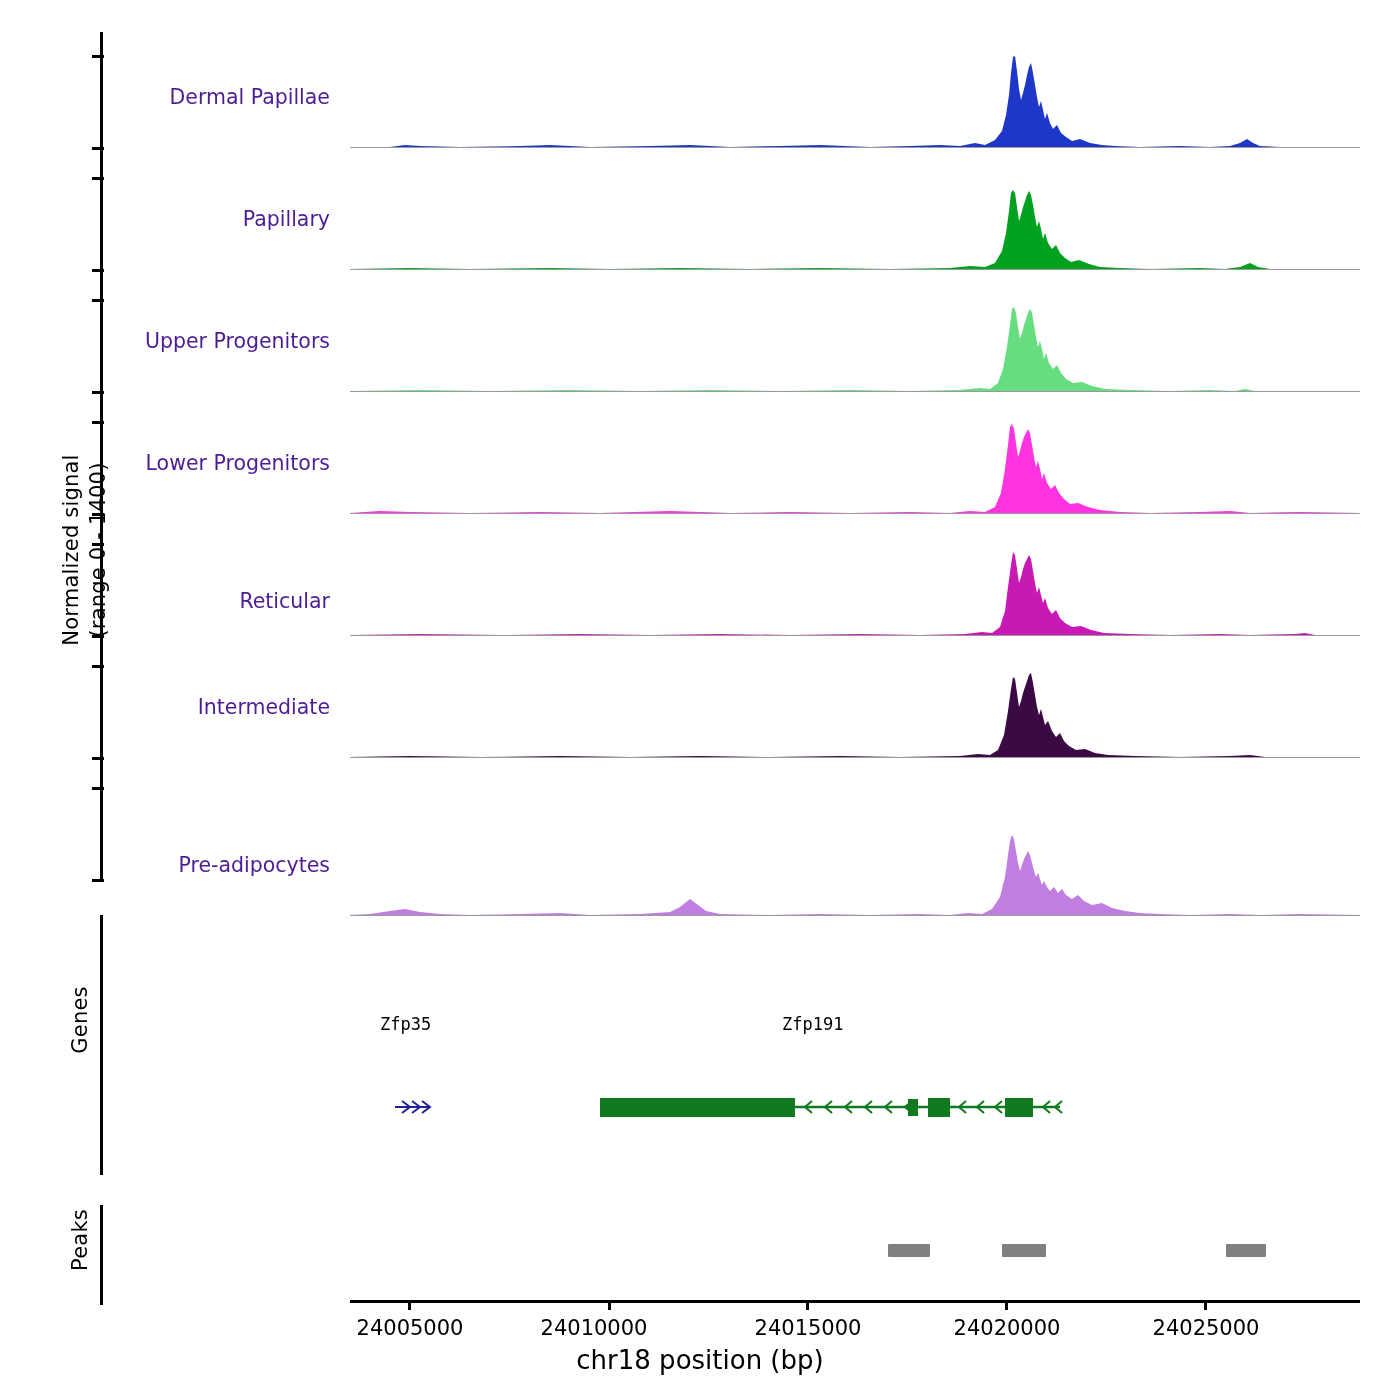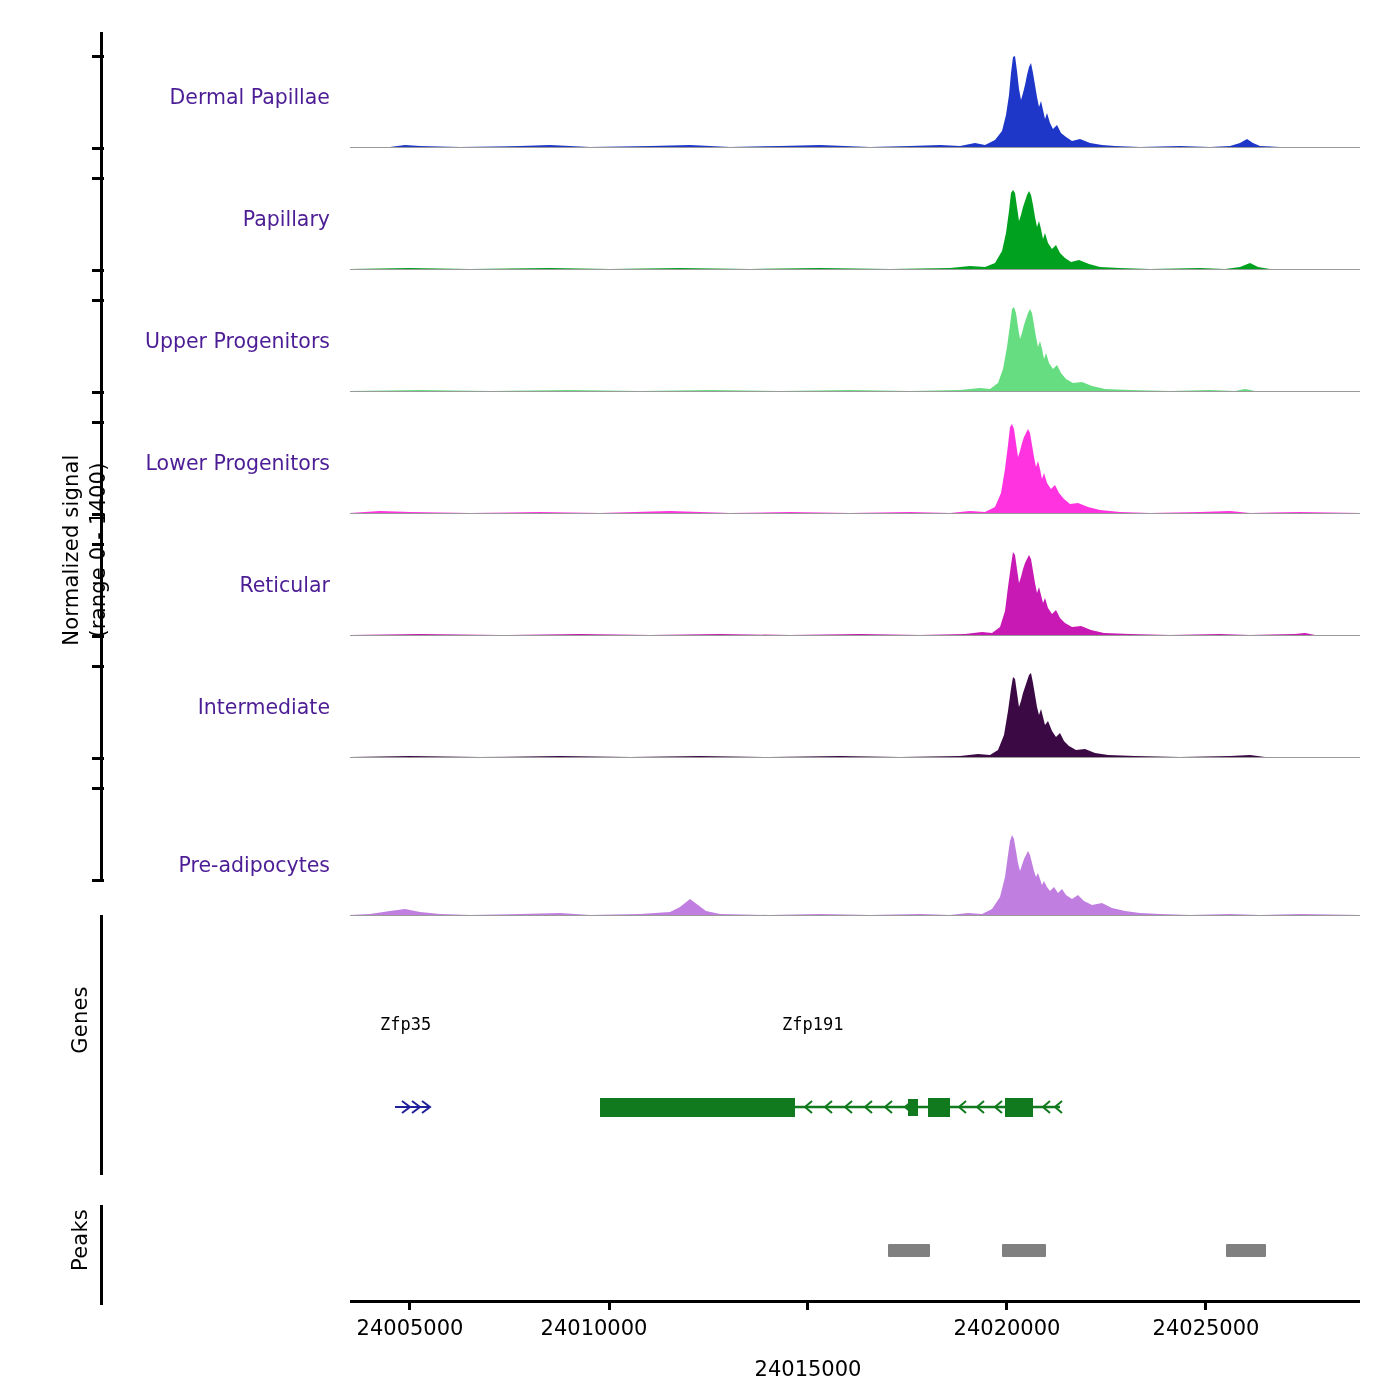--- a/index.html
+++ b/index.html
@@ -192,21 +192,21 @@
 
   <div class="track" style="top:421px; height:92px;">
     <div class="track-label" style="top:30px;">Lower Progenitors</div>
     <svg class="sig-svg" width="1010" height="92" viewBox="0 0 1010 92" preserveAspectRatio="none">
       <path fill="#ff33e0" stroke="none" d="M0,92 L30,90 L60,91 L120,92 L190,91 L250,92 L320,90 L380,92 L440,91 L500,92 L560,91 L600,92 L620,90 L635,91 L645,86 L651,72 L655,48 L658,24 L660,6 L662,3 L664,8 L666,22 L668,36 L670,30 L672,22 L674,16 L676,12 L678,8 L680,12 L682,24 L684,36 L686,46 L688,40 L690,48 L692,58 L694,52 L697,62 L701,68 L705,64 L709,72 L714,78 L720,83 L728,82 L738,86 L750,89 L770,91 L800,92 L850,91 L880,90 L900,92 L950,91 L1010,92 Z"></path>
     </svg>
     <div class="baseline" style="top:92px;"></div>
   </div>
 
   <div class="track" style="top:543px; height:92px;">
-    <div class="track-label" style="top:30px;">Reticular</div>
+    <div class="track-label" style="top:46px;">Reticular</div>
     <svg class="sig-svg" width="1010" height="92" viewBox="0 0 1010 92" preserveAspectRatio="none">
       <path fill="#c819b4" stroke="none" d="M0,92 L70,91 L150,92 L230,91 L300,92 L370,91 L440,92 L510,91 L570,92 L615,91 L632,89 L642,90 L650,84 L655,68 L658,44 L661,22 L663,9 L665,12 L667,26 L669,40 L671,34 L673,26 L675,20 L677,16 L679,12 L681,16 L683,28 L685,40 L687,50 L689,44 L691,52 L693,60 L695,55 L698,65 L702,71 L706,67 L710,75 L715,80 L722,84 L731,83 L741,87 L754,90 L780,91 L820,92 L870,91 L900,92 L945,91 L955,90 L965,92 L1010,92 Z"></path>
     </svg>
     <div class="baseline" style="top:92px;"></div>
   </div>
 
   <div class="track" style="top:665px; height:92px;">
     <div class="track-label" style="top:30px;">Intermediate</div>
     <svg class="sig-svg" width="1010" height="92" viewBox="0 0 1010 92" preserveAspectRatio="none">
       <path fill="#3b0a45" stroke="none" d="M0,92 L60,91 L130,92 L210,91 L280,92 L350,91 L420,92 L490,91 L550,92 L610,91 L628,89 L640,90 L648,85 L654,70 L658,46 L661,24 L663,12 L665,14 L667,28 L669,42 L671,36 L673,28 L675,22 L677,16 L679,10 L681,8 L683,18 L685,30 L687,42 L689,50 L691,44 L693,52 L695,60 L698,56 L702,66 L706,72 L710,68 L714,76 L719,81 L726,85 L735,84 L745,88 L758,90 L785,91 L830,92 L880,91 L900,90 L915,92 L960,92 L1010,92 Z"></path>
@@ -267,19 +267,20 @@
   <div style="position:absolute; left:350px; top:1300px; width:1010px; height:100px;">
     <div class="xaxis-line" style="left:0; top:0; width:1010px;"></div>
     <div class="xtick" style="left:58px; top:0;"></div>
     <div class="xtick" style="left:258px; top:0;"></div>
     <div class="xtick" style="left:456px; top:0;"></div>
     <div class="xtick" style="left:655px; top:0;"></div>
     <div class="xtick" style="left:854px; top:0;"></div>
 
     <div class="xticklabel" style="left:60px; top:16px;">24005000</div>
     <div class="xticklabel" style="left:244px; top:16px;">24010000</div>
-    <div class="xticklabel" style="left:458px; top:16px;margin-top:41px;">24015000</div>
+    <div class="xticklabel" style="left:458px; top:16px;">24015000</div>
     <div class="xticklabel" style="left:657px; top:16px;">24020000</div>
     <div class="xticklabel" style="left:856px; top:16px;">24025000</div>
   </div>
 
+  <div class="xaxis-title" style="top:1345px;">chr18 position (bp)</div>
 
 </div>
 
 </body></html>

